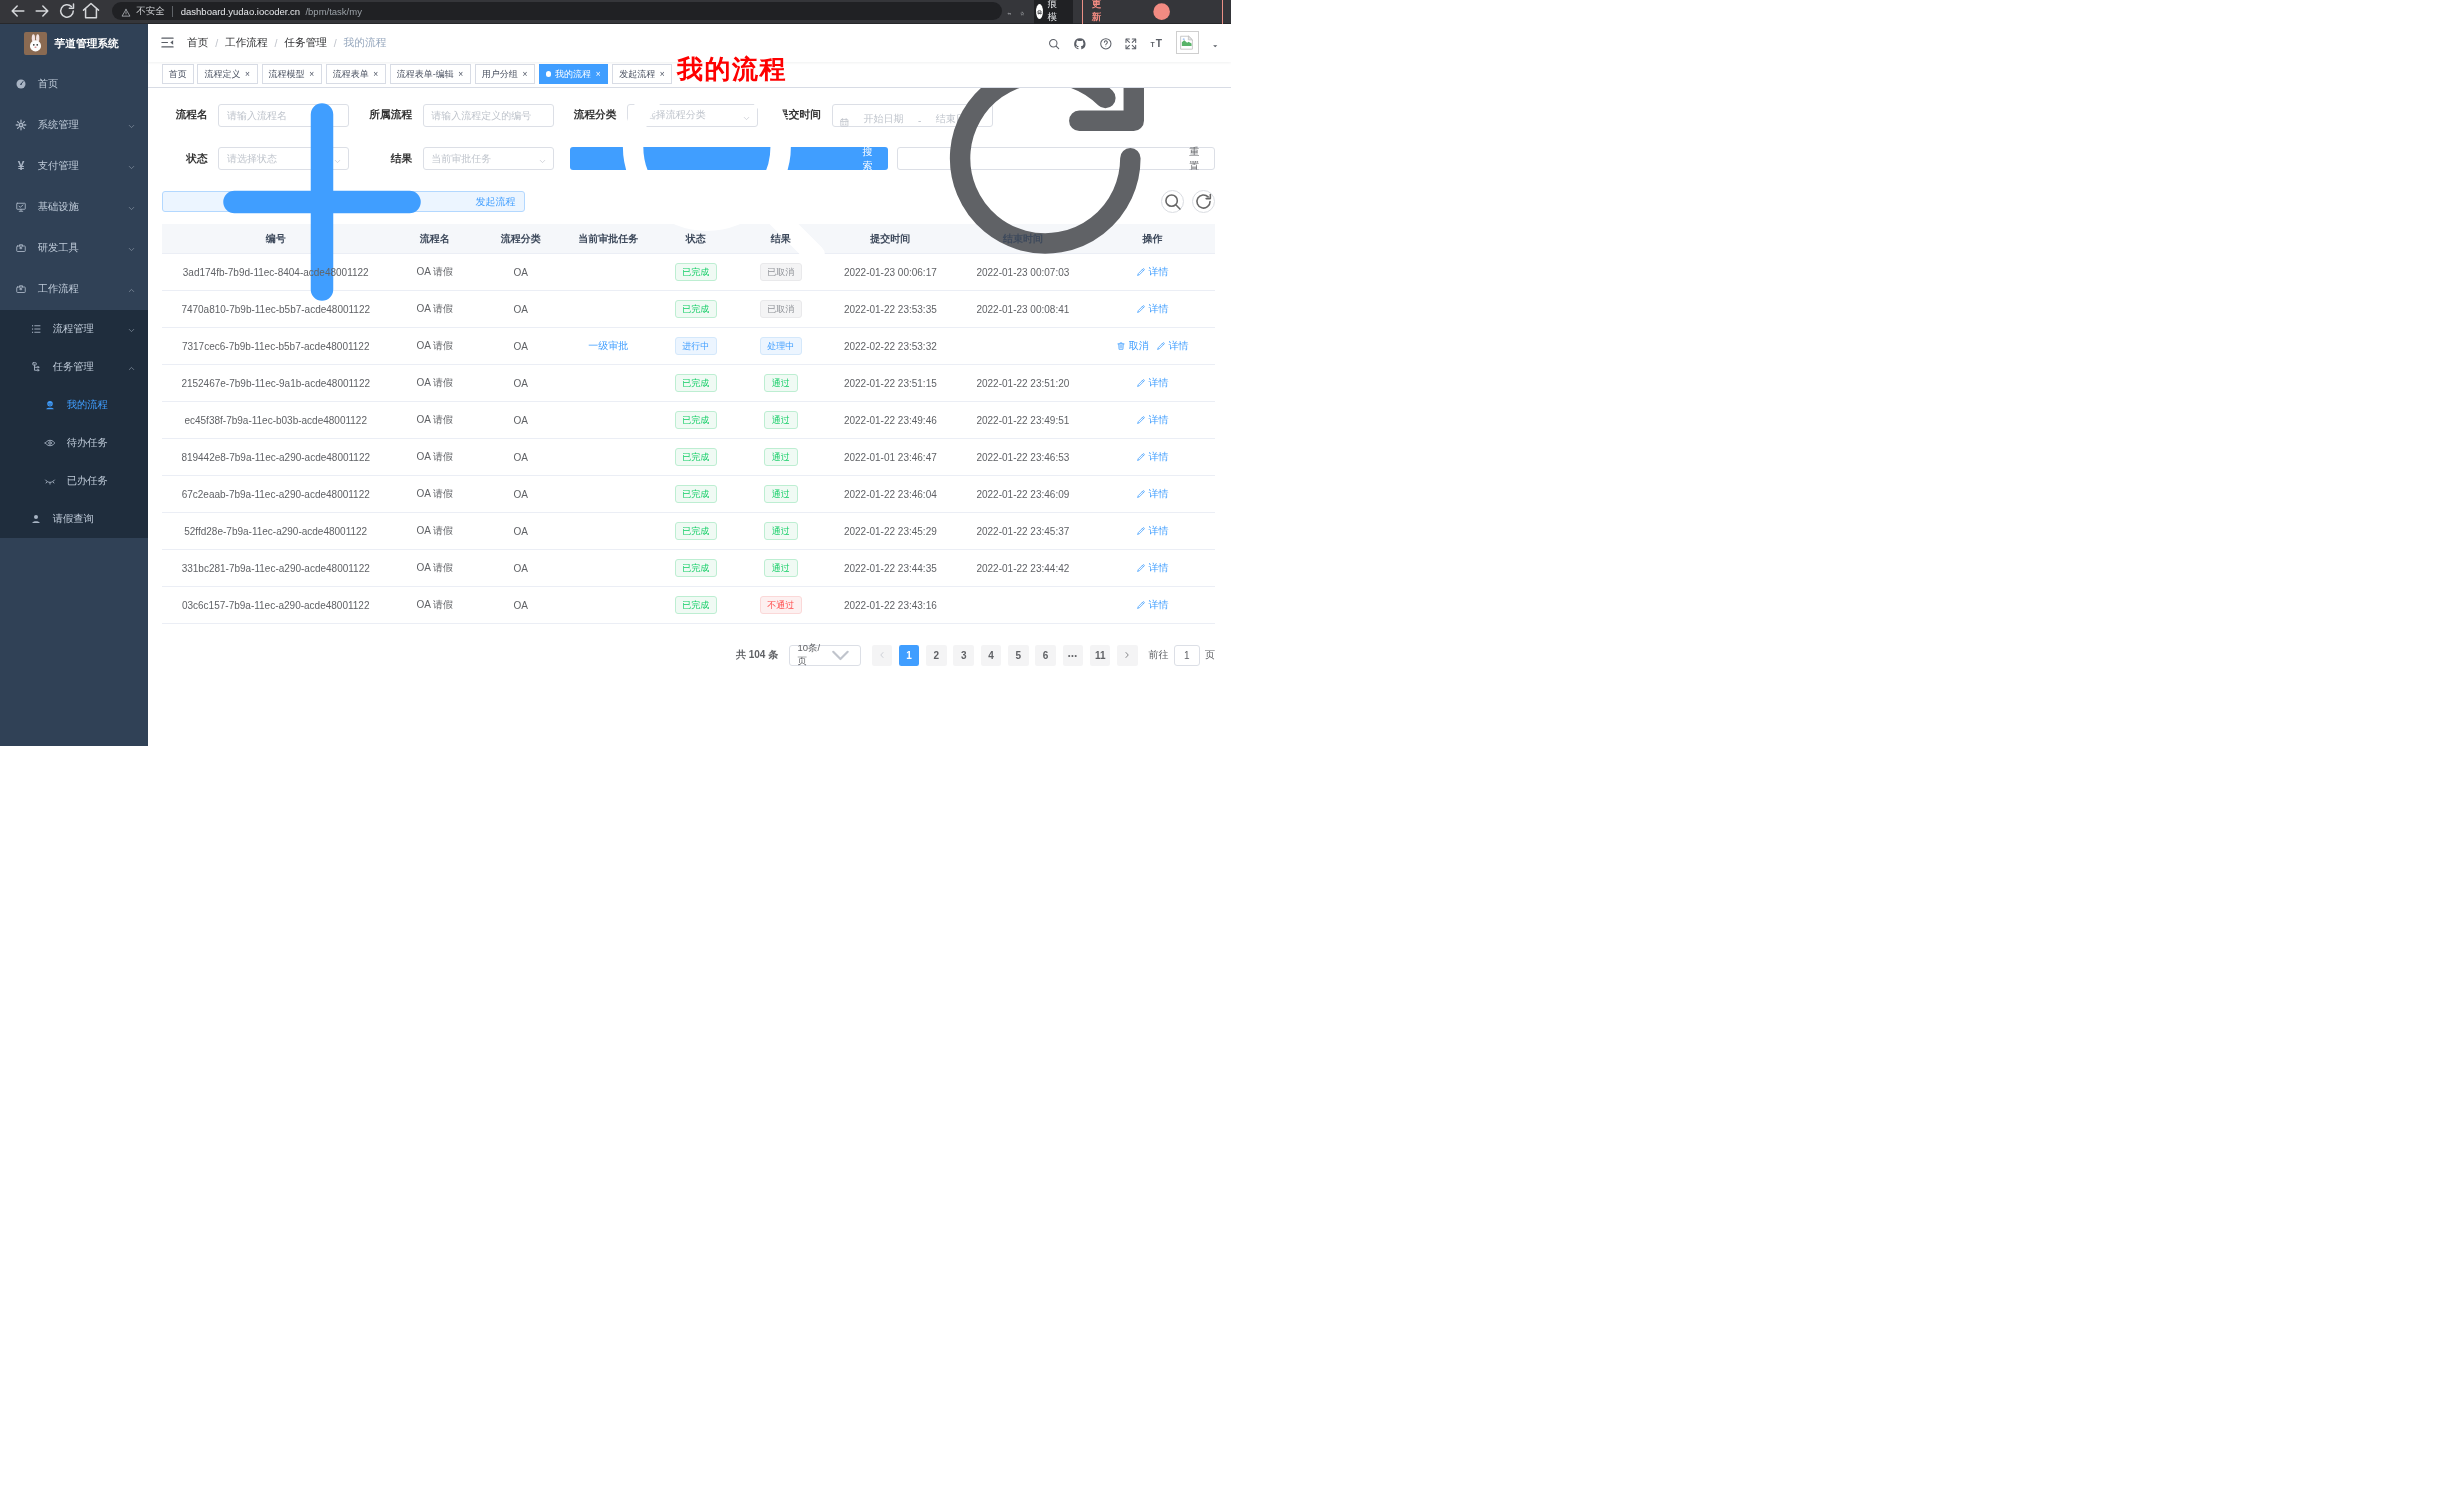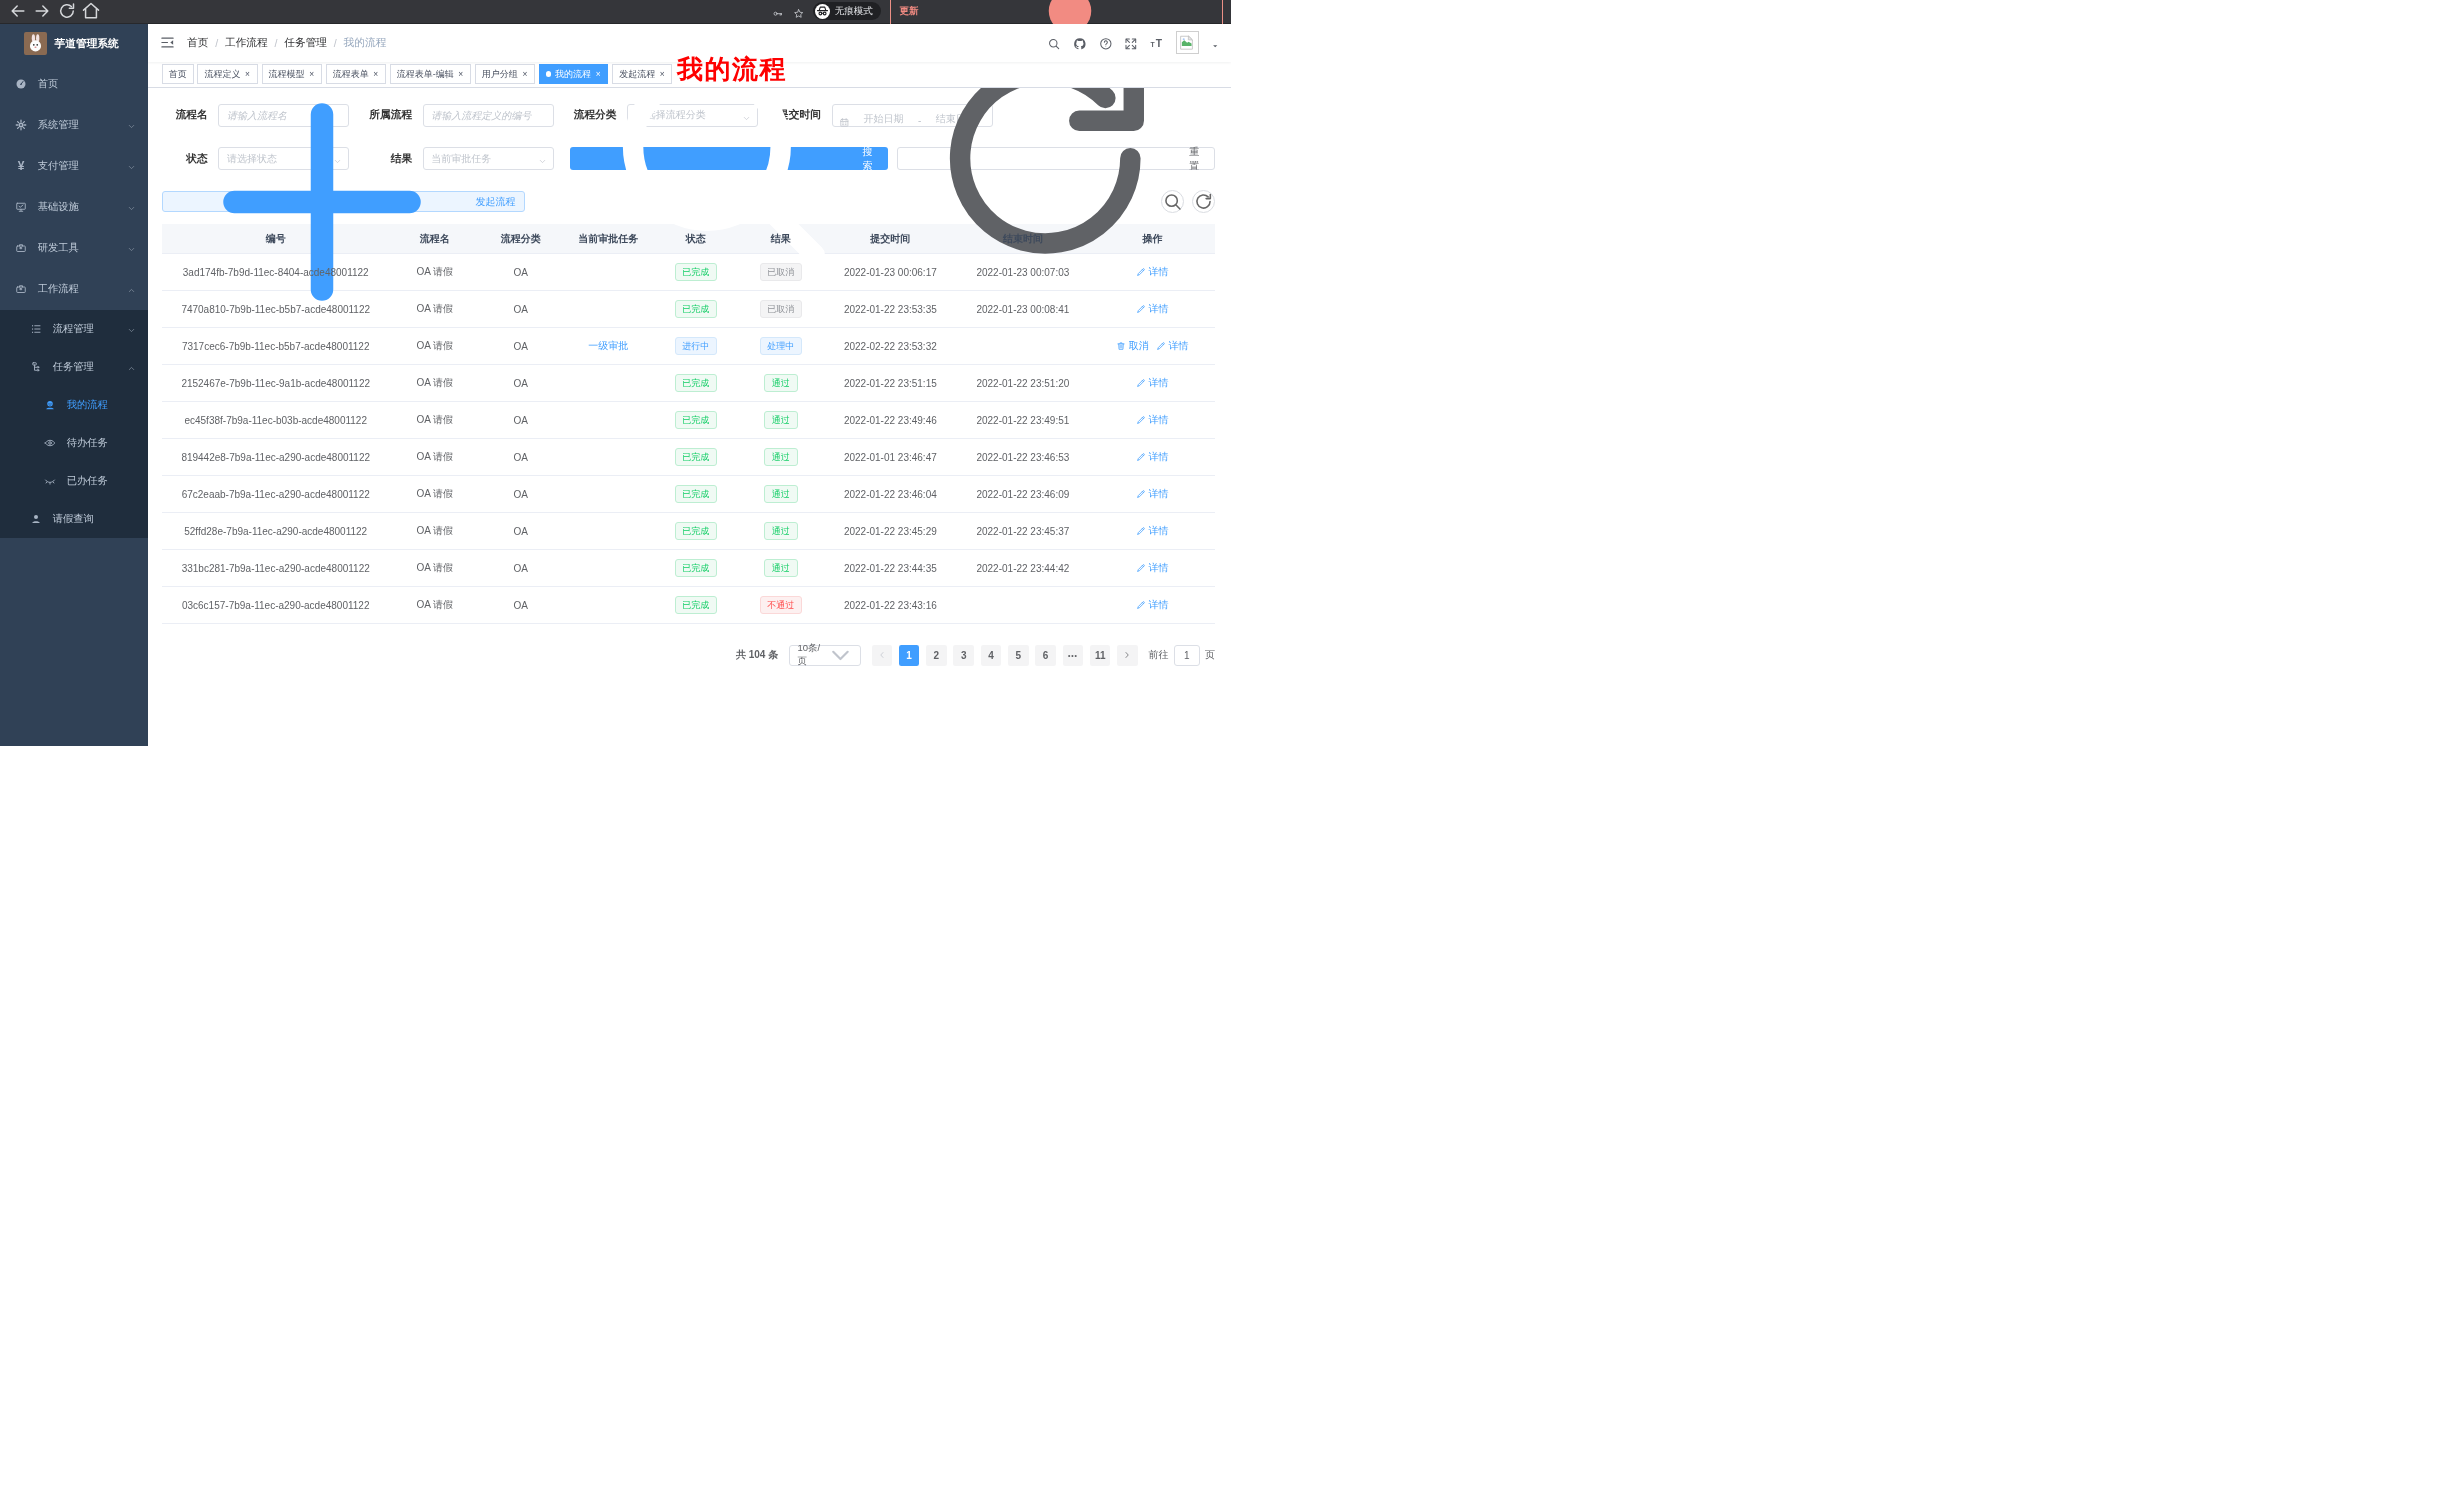--- a/index.html
+++ b/index.html
@@ -79,21 +79,21 @@
   .tag .x { font-size:8.4px; line-height:1; padding:0 0.8px; }
   .tag.active { background:#409eff; border-color:#409eff; color:#fff; }
 
   
   .content { flex:1; padding:16px 16px 0 13.7px; }
   .frow { display:flex; align-items:center; height:23px; margin-bottom:20.5px; }
   .fgroup { display:flex; align-items:center; margin-right:16.7px; }
   .flabel { min-width:46px; text-align:right; margin-right:10.7px; font-size:10.7px;
     font-weight:700; color:#333; white-space:nowrap; }
   .tin { width:131px; height:23px; border:0.8px solid #dcdfe6; border-radius:3px;
-    padding:0 7.6px; font-size:10px; color:#606266; font-family:inherit; outline:none;font-style:italic; }
+    padding:0 7.6px; font-size:10px; color:#606266; font-family:inherit; outline:none; }
   .tin::placeholder { color:#bfc4cc; }
   .sel { width:131px; height:23px; border:0.8px solid #dcdfe6; border-radius:3px;
     display:flex; align-items:center; padding:0 6px 0 7.6px; cursor:pointer; background:#fff; }
   .sel .ph { flex:1; font-size:10px; color:#bfc4cc; }
   .sel .ic { width:9px; height:9px; color:#c0c4cc; }
   .daterange { width:161px; height:23px; border:0.8px solid #dcdfe6; border-radius:3px;
     display:flex; align-items:flex-end; padding:0 6px; gap:4.6px; background:#fff; cursor:pointer; }
   .daterange .ic { width:10.7px; height:10.7px; color:#c0c4cc; }
   .daterange .dph { flex:1; text-align:center; font-size:10px; color:#bfc4cc; }
   .daterange .dsep { color:#bfc4cc; font-size:10px; }
@@ -168,20 +168,31 @@
           <path d="M19.5 12a7.5 7.5 0 1 1-2.2-5.3"></path>
           <path d="M19.8 3.6v5h-5"></path>
         </svg></span>
     </div>
   <div class="bbtn">
       <span class="ph-ic"><svg class="ic" viewBox="0 0 24 24" fill="none" stroke="currentColor" stroke-width="1.8" stroke-linecap="round" stroke-linejoin="round" style="width:100%;height:100%">
           <path d="M3 11l9-8 9 8"></path>
           <path d="M5.5 9.5V20h13V9.5"></path>
         </svg></span>
     </div>
+  <div class="urlbar">
+    <span class="warn ph-ic"><svg class="ic" viewBox="0 0 24 24" fill="none" stroke="currentColor" stroke-width="1.8" stroke-linecap="round" stroke-linejoin="round" style="width:100%;height:100%">
+          <path d="M12 3.5 2.5 19.5h19L12 3.5z"></path>
+          <path d="M12 9.5v4.5"></path>
+          <circle cx="12" cy="16.8" r=".7" fill="currentColor" stroke="none"></circle>
+        </svg></span>
+    <span>不安全</span>
+    <span class="url-sep"></span>
+    <span class="url-host">dashboard.yudao.iocoder.cn</span>
+      <span class="url-path">/bpm/task/my</span>
+  </div>
   <div class="b-right">
     <span class="ph-ic" style="width:11.4px;height:11.4px;color:#c4c7cb;"><svg class="ic" viewBox="0 0 24 24" fill="none" stroke="currentColor" stroke-width="1.8" stroke-linecap="round" stroke-linejoin="round" style="width:100%;height:100%">
           <circle cx="7.5" cy="12" r="3.2"></circle>
           <path d="M10.7 12H20M17.3 12v3.2M20 12v2.4"></path>
         </svg></span>
     <span class="ph-ic" style="width:11.4px;height:11.4px;color:#c4c7cb;"><svg class="ic" viewBox="0 0 24 24" fill="none" stroke="currentColor" stroke-width="1.8" stroke-linecap="round" stroke-linejoin="round" style="width:100%;height:100%">
           <path d="M12 3.5l2.6 5.4 5.9.8-4.3 4.1 1 5.8-5.2-2.8-5.2 2.8 1-5.8L3.5 9.7l5.9-.8z"></path>
         </svg></span>
     <div class="incog">
       <span class="incog-circle">

